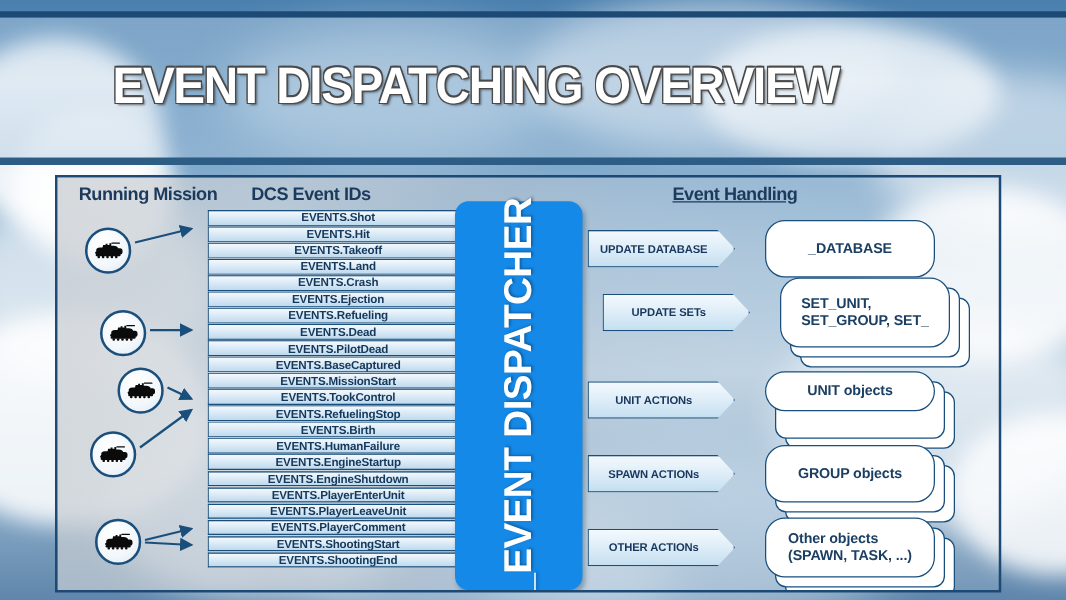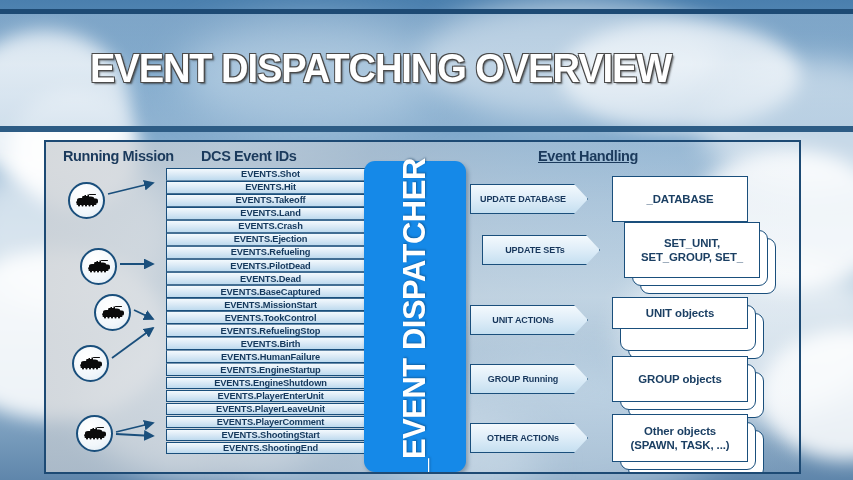--- a/index.html
+++ b/index.html
@@ -136,24 +136,24 @@
   }
   .action-banner span{
     display:block;width:100%;padding-right:12px;text-align:center;
     font-size:9px;font-weight:700;color:#17375c;letter-spacing:-.1px;white-space:nowrap;
   }
   .obj-stack{position:absolute;left:142px;width:136px;}
   .obj-box{
     position:relative;
     background:#ffffff;
     border:1.8px solid #1a4f7c;
-    border-radius:0;
+    border-radius:16px;
     box-sizing:border-box;
     display:flex;align-items:center;justify-content:center;
-    text-align:center;
+    text-align:left;
     z-index:4;
   }
   .obj-box .txt{
     font-size:11.4px;font-weight:600;color:#1b3f63;line-height:14px;letter-spacing:-.1px;
   }
   .obj-shadow{
     position:absolute;
     background:#ffffff;
     border:1.8px solid #1a4f7c;
     border-radius:9px;
@@ -309,25 +309,25 @@
         <div class="evt">
           <div class="tip"></div>
           <span>EVENTS.Ejection</span>
         </div>
         <div class="evt">
           <div class="tip"></div>
           <span>EVENTS.Refueling</span>
         </div>
         <div class="evt">
           <div class="tip"></div>
+          <span>EVENTS.Dead</span>
+        </div>
+        <div class="evt">
+          <div class="tip"></div>
           <span>EVENTS.PilotDead</span>
-        </div>
-        <div class="evt">
-          <div class="tip"></div>
-          <span>EVENTS.Dead</span>
         </div>
         <div class="evt">
           <div class="tip"></div>
           <span>EVENTS.BaseCaptured</span>
         </div>
         <div class="evt">
           <div class="tip"></div>
           <span>EVENTS.MissionStart</span>
         </div>
         <div class="evt">
@@ -417,21 +417,21 @@
             <div class="obj-shadow s1" style="left: 8px; top: 8px; width: 136px; height: 46px;"></div>
             <div class="obj-box" style="width: 136px; height: 32px;">
               <div class="txt">
                 <div>UNIT objects</div>
               </div>
             </div>
           </div>
         </div>
         <div class="hrow" style="top: 214px; height: 46px; width: 290px;">
           <div class="action-banner" style="top: 8px;">
-            <span>GROUP Running</span>
+            <span>SPAWN ACTIONs</span>
           </div>
           <div class="obj-stack" style="height: 46px;">
             <div class="obj-shadow s2" style="left: 16px; top: 16px; width: 136px; height: 46px;"></div>
             <div class="obj-shadow s1" style="left: 8px; top: 8px; width: 136px; height: 46px;"></div>
             <div class="obj-box" style="width: 136px; height: 46px;">
               <div class="txt">
                 <div>GROUP objects</div>
               </div>
             </div>
           </div>

